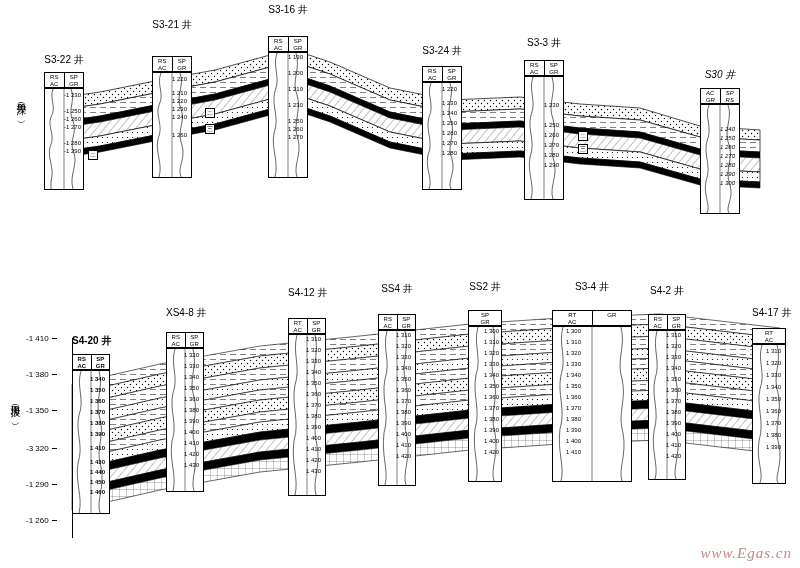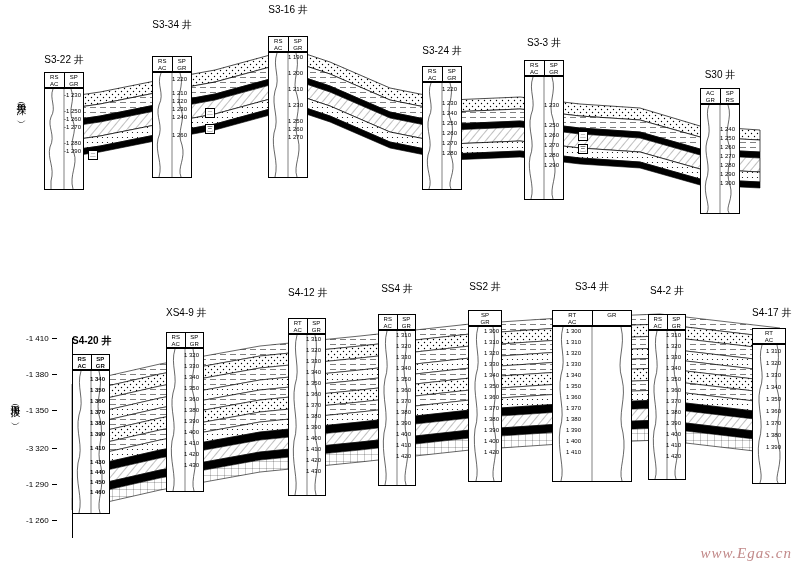--- a/index.html
+++ b/index.html
@@ -182,21 +182,21 @@
       <div style="height:2px"></div>
       <div>-1 270</div>
       <div style="height:10px"></div>
       <div>-1 280</div>
       <div style="height:2px"></div>
       <div>-1 290</div>
     </div>
   </div>
 
   <div class="well" style="left:152px;top:56px;width:40px;height:122px;">
-    <div class="well-title" style="top:-38px;">S3-34 井</div>
+    <div class="well-title" style="top:-38px;">S3-21 井</div>
     <div class="curve-hdr">
       <div style="white-space:pre-line;">RS
 AC</div>
       <div style="white-space:pre-line;">SP
 GR</div>
     </div>
     <div class="col-body" style="top:16px;height:106px;">
       <svg width="38" height="104" viewBox="0 0 38 104">
         <path d="M8 0 C3 12, 12 20, 6 32 C2 44, 11 52, 5 66 C2 80, 10 90, 6 104" stroke="#000" fill="none" stroke-width="0.6"></path>
         <path d="M27 0 C32 14, 22 22, 28 36 C33 48, 23 58, 29 72 C33 86, 24 94, 28 104" stroke="#000" fill="none" stroke-width="0.6"></path>
@@ -305,21 +305,21 @@
       <div>1 260</div>
       <div style="height:4px"></div>
       <div>1 270</div>
       <div style="height:4px"></div>
       <div>1 280</div>
       <div style="height:4px"></div>
       <div>1 290</div>
     </div>
   </div>
 
-  <div class="well" style="left:700px;top:88px;width:40px;height:126px;">
+  <div class="well" style="left:700px;top:88px;width:40px;height:126px;font-style:italic;">
     <div class="well-title" style="top:-20px;">S30 井</div>
     <div class="curve-hdr">
       <div style="white-space:pre-line;">AC
 GR</div>
       <div style="white-space:pre-line;">SP
 RS</div>
     </div>
     <div class="col-body" style="top:16px;height:110px;">
       <svg width="38" height="108" viewBox="0 0 38 108">
         <path d="M8 0 C3 12, 12 22, 6 36 C2 50, 11 60, 5 76 C2 90, 10 100, 6 108" stroke="#000" fill="none" stroke-width="0.6"></path>
@@ -439,21 +439,21 @@
       <div style="height:4px"></div>
       <div>1 440</div>
       <div style="height:4px"></div>
       <div>1 450</div>
       <div style="height:4px"></div>
       <div>1 460</div>
     </div>
   </div>
 
   <div class="well" style="left:166px;top:60px;width:38px;height:160px;">
-    <div class="well-title" style="top:-26px;">XS4-9 井</div>
+    <div class="well-title" style="top:-26px;">XS4-8 井</div>
     <div class="curve-hdr">
       <div style="white-space:pre-line;">RS
 AC</div>
       <div style="white-space:pre-line;">SP
 GR</div>
     </div>
     <div class="col-body" style="top:16px;height:144px;">
       <svg width="36" height="142" viewBox="0 0 36 142">
         <path d="M8 0 C3 16, 12 28, 6 44 C2 62, 11 74, 5 92 C2 112, 10 126, 6 142" stroke="#000" fill="none" stroke-width="0.6"></path>
         <path d="M26 0 C31 18, 21 30, 27 48 C32 66, 22 78, 28 96 C32 116, 23 130, 27 142" stroke="#000" fill="none" stroke-width="0.6"></path>

